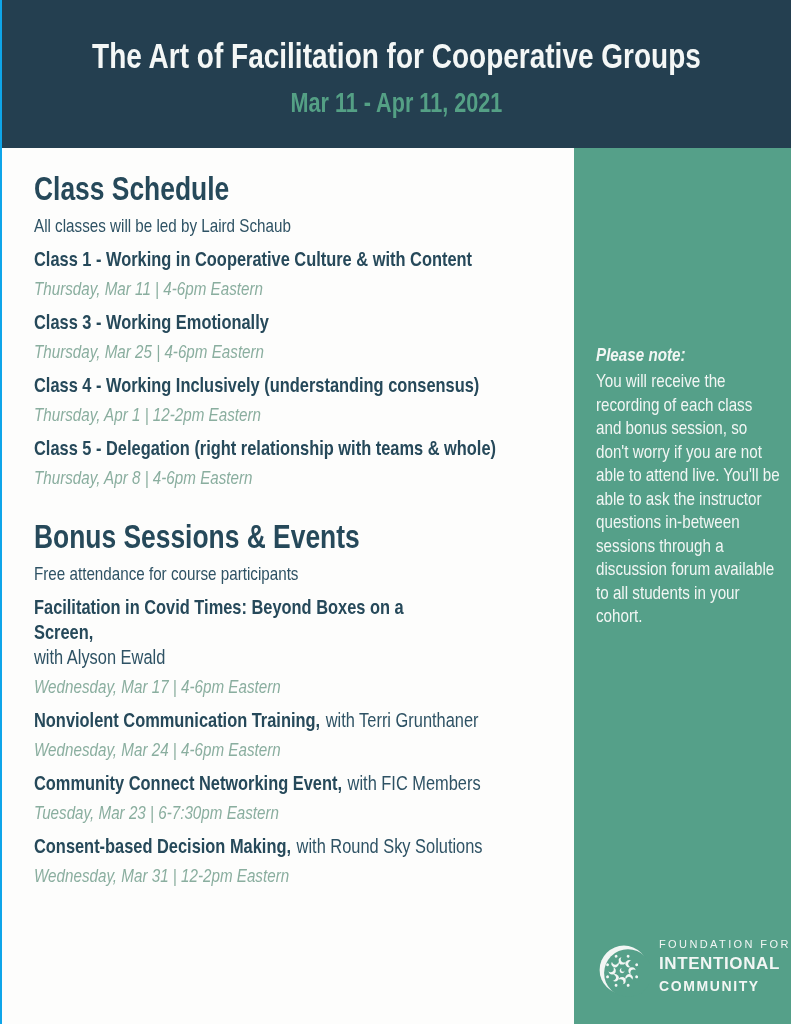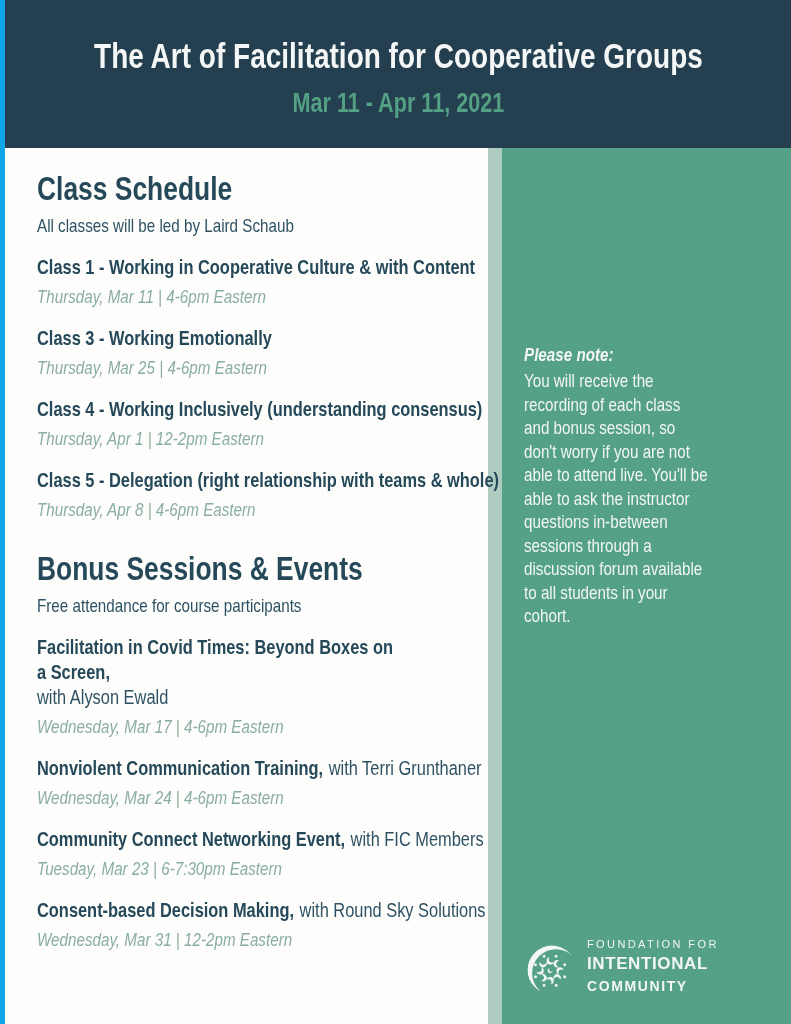--- a/index.html
+++ b/index.html
@@ -1,54 +1,54 @@
 <!DOCTYPE html>
 <html><head>
 <meta charset="utf-8">
 <style>
   * { margin:0; padding:0; box-sizing:border-box; }
   html,body { background:#ffffff; }
   body { font-family:"Liberation Sans", sans-serif; }
   .page {
     position:relative; width:791px; height:1024px; overflow:hidden;
-    background:#fdfdfc; border-left:5px solid #0ea5e9;
+    background:#fdfdfc; border-left:2px solid #0ea5e9;
   }
   
   .header {
     height:148px; background:#243f50;
     display:flex; flex-direction:column; align-items:center; justify-content:center;
     padding-top:6px;
   }
   .title {
     color:#f4f7f6; font-size:35px; font-weight:bold; white-space:nowrap;
     transform:scaleX(0.80); transform-origin:50% 50%; letter-spacing:0;
   }
   .subtitle {
     margin-top:12px; color:#54a085; font-size:27px; font-weight:bold; white-space:nowrap;
     transform:scaleX(0.80); transform-origin:50% 50%;
   }
   
   .cols { display:flex; height:876px; }
-  .content { width:483px; padding:22px 0 0 32px; }
+  .content { width:572px; padding:22px 0 0 32px; }
   .strip { width:14px; background:#aecdc0; }
   .sidebar {
     flex:1; background:#55a089; color:#f2f6f4;
     display:flex; flex-direction:column;
     padding:195px 18px 26px 22px;
   }
   
   .cx  { transform:scaleX(0.80); transform-origin:0 50%; white-space:nowrap; }
   .cxb { transform:scaleX(0.80); transform-origin:0 0; }
   .section-heading {
     font-size:33px; line-height:38px; font-weight:bold; color:#26495a;
   }
   .section-sub {
     font-size:19px; line-height:24px; color:#2e5264; margin-top:6px;
   }
-  .item { margin-top:16px; }
+  .item { margin-top:8px; }
   .item-title { font-size:20.5px; line-height:25px; font-weight:bold; color:#26495a; }
   .item-date  { font-size:19px; line-height:24px; margin-top:6px;
                 font-style:italic; color:#8aae9f; }
   .ev-with { font-weight:normal; color:#2e5264; margin-left:7px; }
   .ev-with.stacked { display:block; margin-left:0; }
   .bonus-section { margin-top:28px; }
   
   .note { width:230px; }
   .note-label { display:block; font-size:19px; line-height:24px;
                 font-weight:bold; font-style:italic; margin-bottom:2px; }

